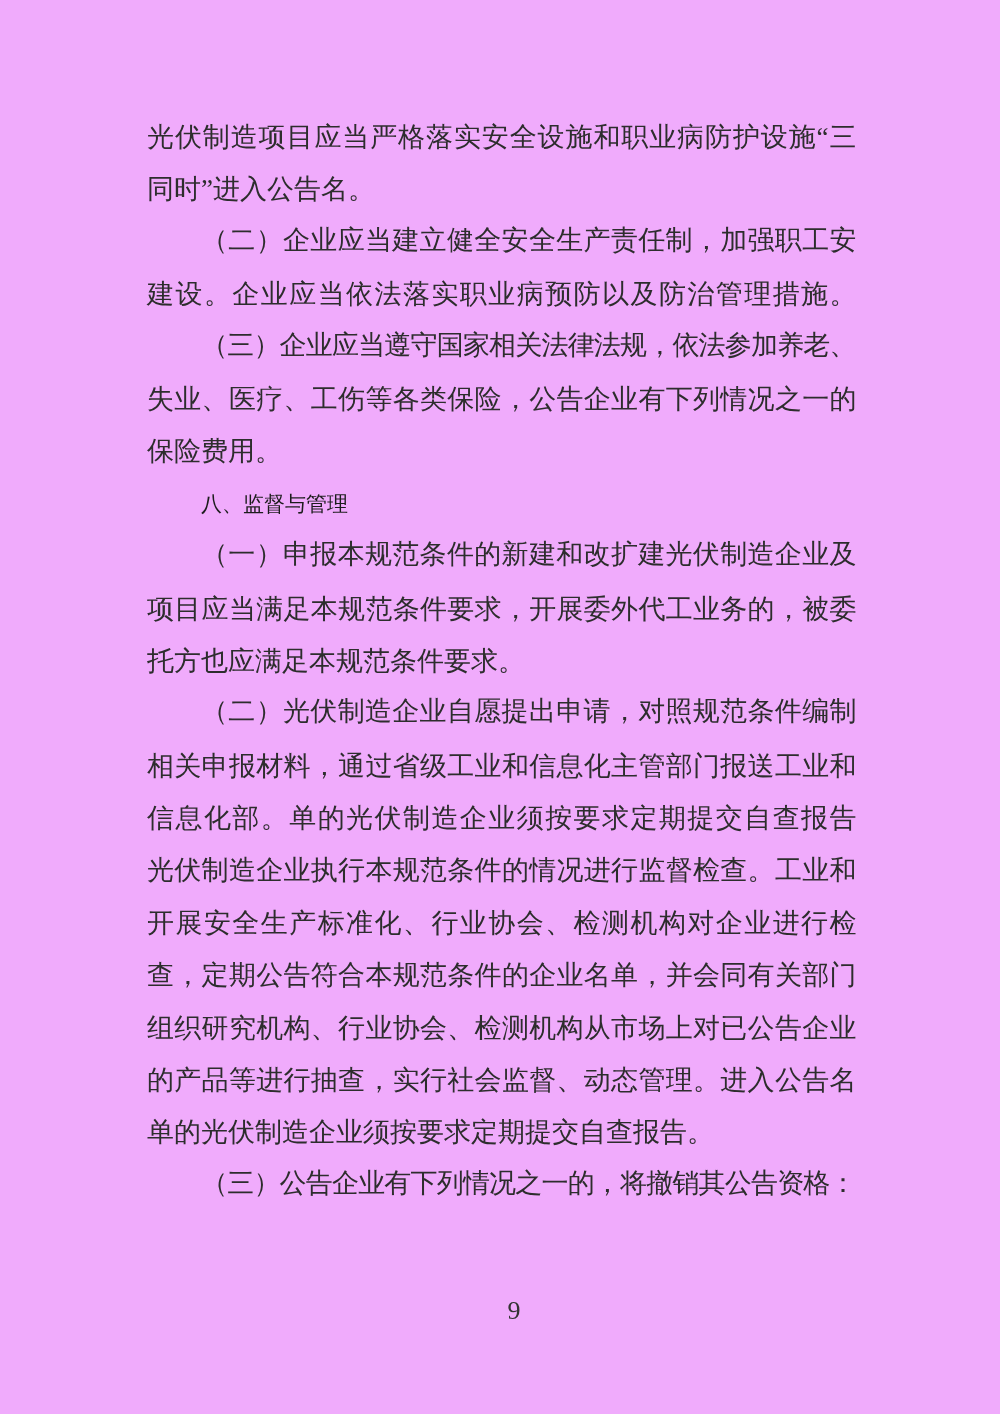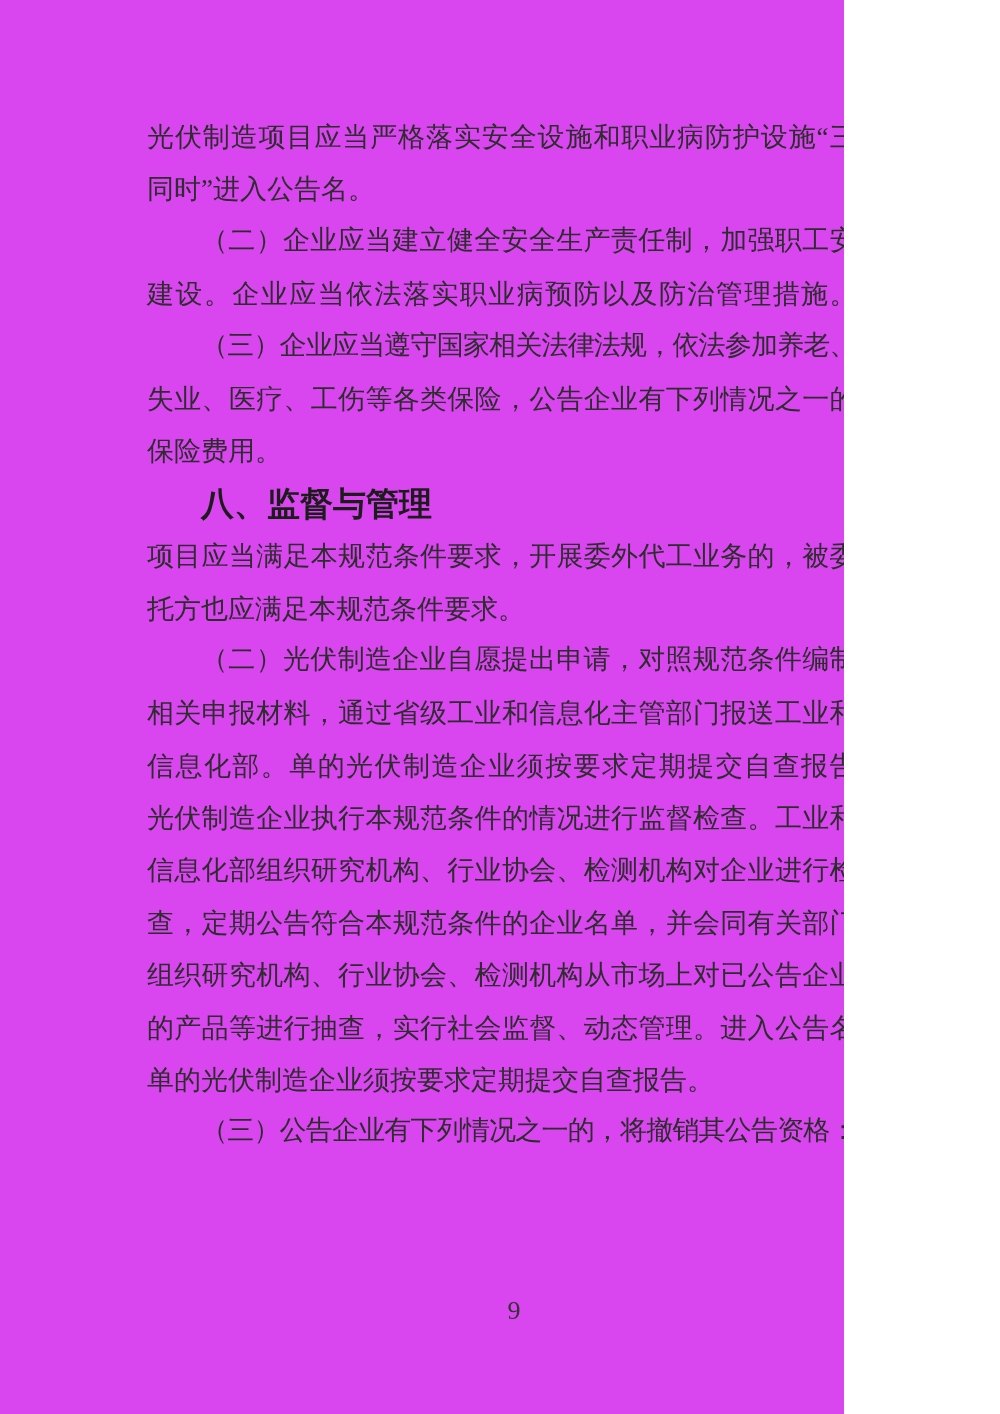--- a/index.html
+++ b/index.html
@@ -2,23 +2,23 @@
 <html><head>
 <meta charset="utf-8">
 <style>
   html, body {
     margin: 0;
     padding: 0;
     background: #ffffff;
   }
   .page {
     position: relative;
-    width: 844px;
+    width: 1000px;
     height: 1414px;
-    background: #d946ef;
+    background: #f0abfc;
     overflow: hidden;
   }
   .doc {
     position: absolute;
     left: 147px;
     top: 111px;
     width: 708px;
   }
   .line {
     font-family: "Liberation Serif", "DejaVu Serif", serif;
@@ -35,22 +35,22 @@
     text-justify: inter-character;
     letter-spacing: -1.5px;
   }
   
   .line.indent {
     text-indent: 54px;
     font-family: Liberation Mono, monospace;
   }
   .line.heading {
     font-family: "Liberation Sans", "DejaVu Sans", sans-serif;
-    font-weight: 700;
-    font-size: 33px;
+    font-weight: 400;
+    font-size: 21px;
     color: #1c1c1c;
   }
   .footer {
     position: absolute;
     left: 14px;
     top: 1296px;
     width: 1000px;
     text-align: center;
     font-family: "Liberation Serif", "DejaVu Serif", serif;
     font-size: 26px;
@@ -63,27 +63,28 @@
 <div class="page">
   <div class="doc" id="doc">
       <div class="line j">光伏制造项目应当严格落实安全设施和职业病防护设施“三</div>
       <div class="line">同时”进入公告名。</div>
       <div class="line indent j">（二）企业应当建立健全安全生产责任制，加强职工安</div>
       <div class="line j">建设。企业应当依法落实职业病预防以及防治管理措施。</div>
       <div class="line indent j">（三）企业应当遵守国家相关法律法规，依法参加养老、</div>
       <div class="line j">失业、医疗、工伤等各类保险，公告企业有下列情况之一的</div>
       <div class="line">保险费用。</div>
       <div class="line heading indent">八、监督与管理</div>
+      <div class="line indent j">（一）申报本规范条件的新建和改扩建光伏制造企业及</div>
       <div class="line j">项目应当满足本规范条件要求，开展委外代工业务的，被委</div>
       <div class="line">托方也应满足本规范条件要求。</div>
       <div class="line indent j">（二）光伏制造企业自愿提出申请，对照规范条件编制</div>
       <div class="line j">相关申报材料，通过省级工业和信息化主管部门报送工业和</div>
       <div class="line j">信息化部。单的光伏制造企业须按要求定期提交自查报告</div>
       <div class="line j">光伏制造企业执行本规范条件的情况进行监督检查。工业和</div>
-      <div class="line j">信息化部组织研究机构、行业协会、检测机构对企业进行检</div>
+      <div class="line j">开展安全生产标准化、行业协会、检测机构对企业进行检</div>
       <div class="line j">查，定期公告符合本规范条件的企业名单，并会同有关部门</div>
       <div class="line j">组织研究机构、行业协会、检测机构从市场上对已公告企业</div>
       <div class="line j">的产品等进行抽查，实行社会监督、动态管理。进入公告名</div>
       <div class="line">单的光伏制造企业须按要求定期提交自查报告。</div>
       <div class="line indent j">（三）公告企业有下列情况之一的，将撤销其公告资格：</div>
     </div>
   <div class="footer">9</div>
 </div>
 
 </body></html>

